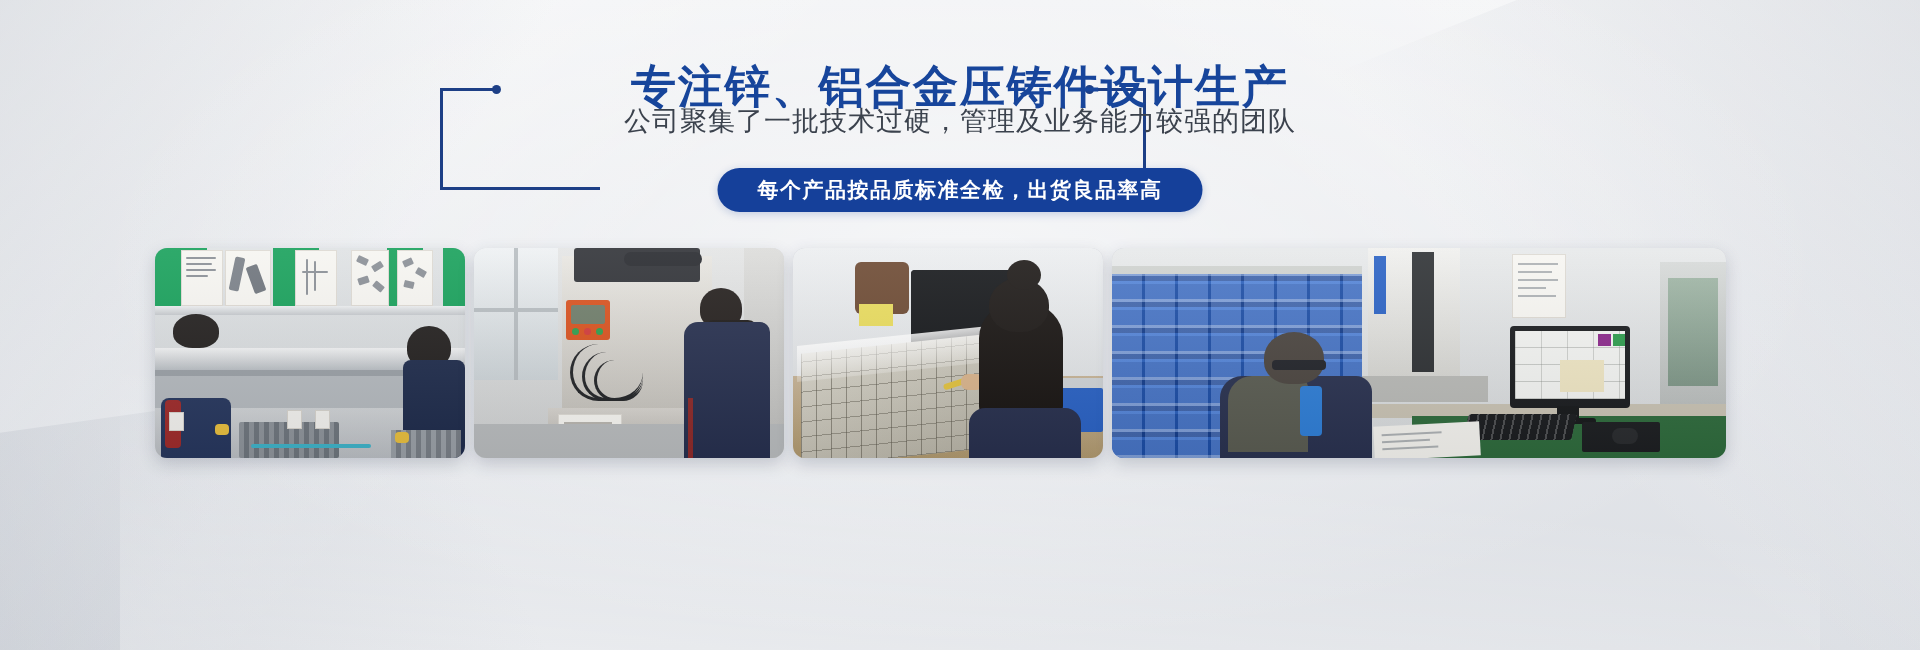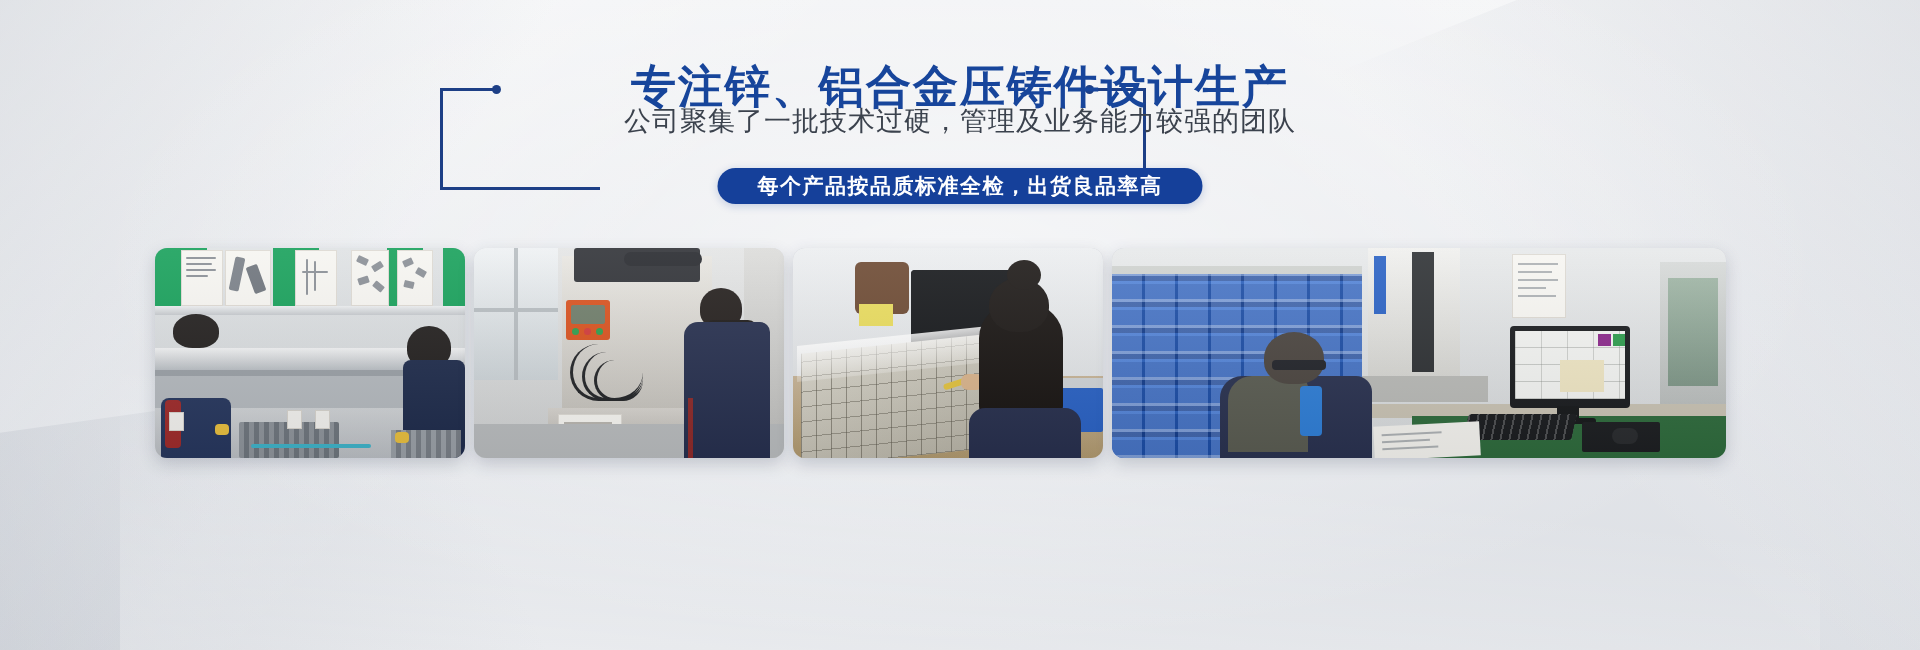--- a/index.html
+++ b/index.html
@@ -76,21 +76,21 @@
   .subtitle{
     position:absolute;left:0;top:100px;width:1920px;
     text-align:center;
     font-size:27px;line-height:42px;
     letter-spacing:1px;
     color:#3b424d;
     white-space:nowrap;
   }
   .pill{
     position:absolute;left:50%;top:168px;transform:translateX(-50%);
-    height:36px;padding:0 40px;
+    height:44px;padding:0 40px;
     display:flex;align-items:center;justify-content:center;
     background:#15409a;
     border-radius:24px;
     color:#ffffff;font-size:21px;font-weight:bold;letter-spacing:1.5px;
     white-space:nowrap;
     box-shadow:0 2px 8px rgba(21,64,154,.22);
   }
 
   
   .photos{position:absolute;left:0;top:248px;width:1920px;height:210px;}

